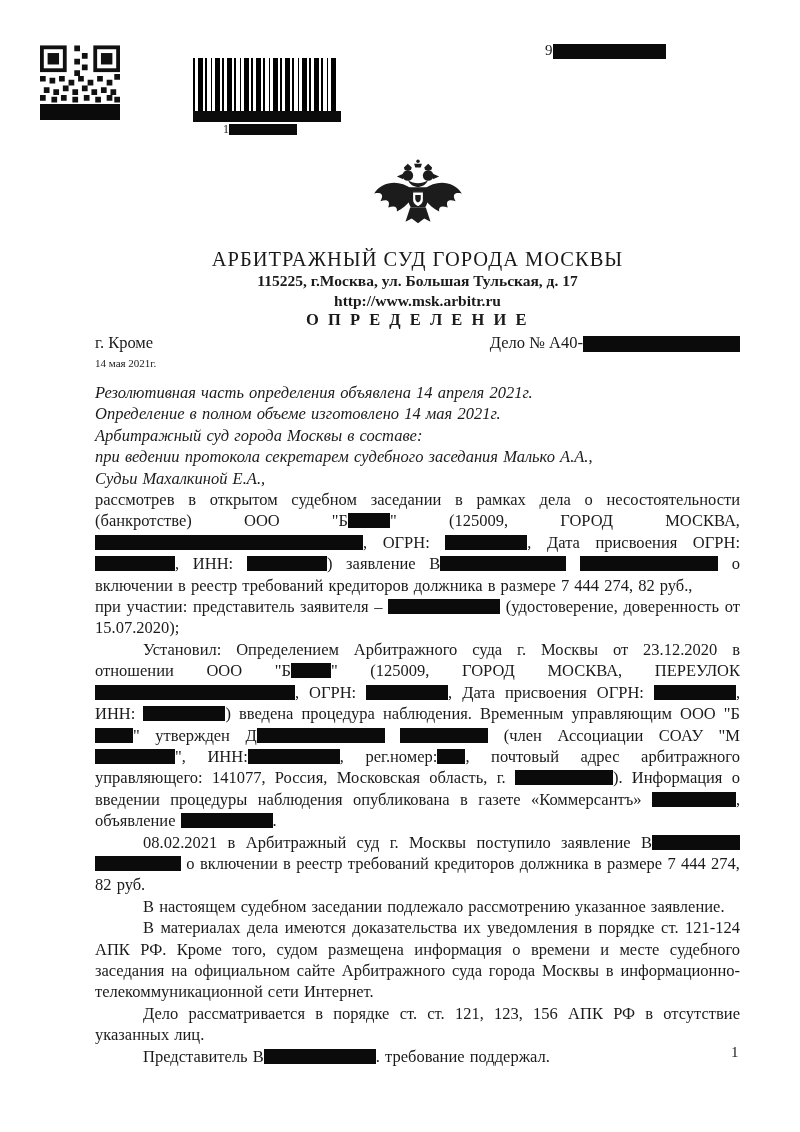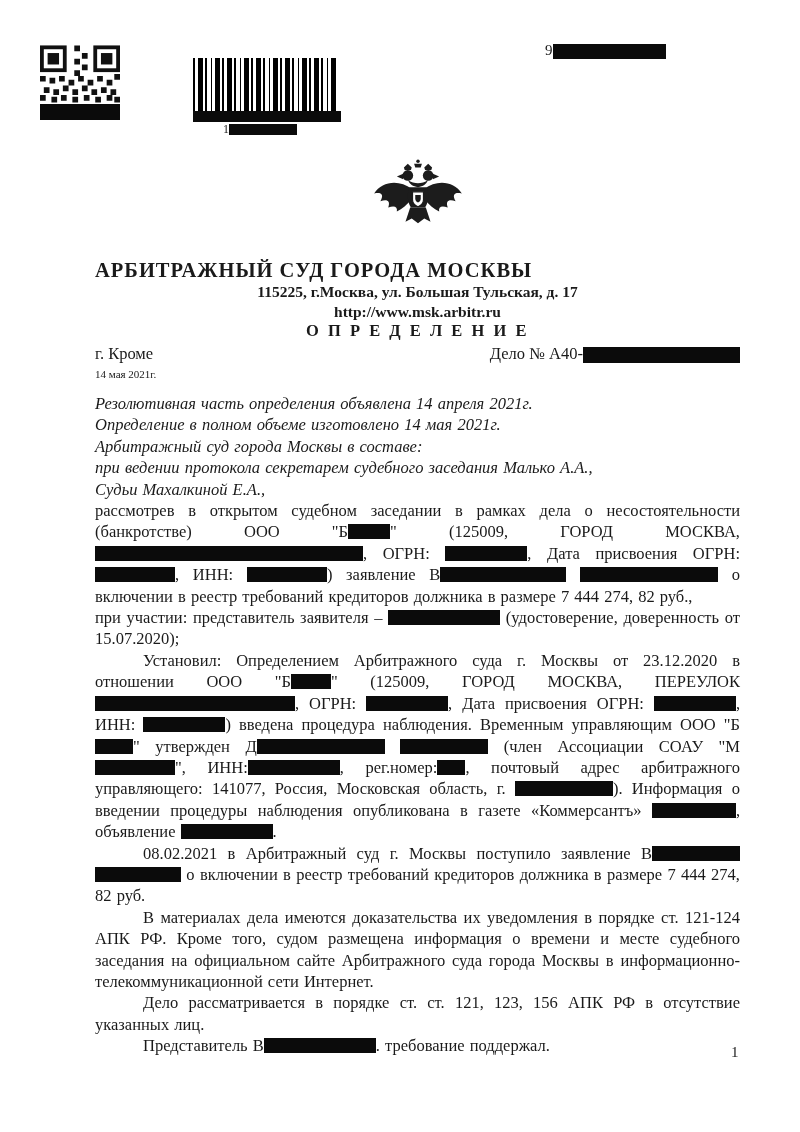--- a/index.html
+++ b/index.html
@@ -23,21 +23,21 @@
   .barcode-redact{width:148px;height:11px;background:#0b0b0b;margin-top:-2px;}
   .barcode-caption{margin-top:1px;margin-left:30px;font-size:12px;line-height:12px;display:flex;align-items:center;}
   .barcode-caption .redact{height:11px;vertical-align:0;}
   .serial-wrap{position:absolute;left:545px;top:42px;display:flex;align-items:flex-start;font-size:15px;line-height:17px;}
   .serial-wrap .redact{height:15px;width:113px;margin-top:2px;vertical-align:0;}
   
   .redact{display:inline-block;background:#0b0b0b;height:15px;vertical-align:-2px;}
   
   .content{position:absolute;left:95px;top:0;width:645px;}
   .emblem{display:block;margin:150px auto 4px auto;}
-  .court-name{margin:18px 0 0 0;font-size:20.5px;font-weight:bold;letter-spacing:1px;line-height:24px;}
+  .court-name{margin:7px 0 0 0;text-align:center;font-size:20.5px;font-weight:normal;letter-spacing:1px;line-height:24px;}
   .court-address{text-align:center;font-size:15.5px;font-weight:bold;line-height:20px;}
   .court-url{text-align:center;font-size:15.5px;font-weight:bold;line-height:19px;}
   .doc-type{text-align:center;font-size:16.5px;font-weight:bold;letter-spacing:2.5px;line-height:20px;}
   .case-row{display:flex;justify-content:space-between;align-items:flex-start;font-size:16.5px;line-height:21px;margin-top:2px;}
   .case-number{display:flex;align-items:center;}
   .case-number .redact{width:157px;height:16px;margin-top:2px;}
   .doc-date{font-size:11px;line-height:21px;}
   
   .doc-body{margin-top:8px;font-size:16.5px;line-height:21.4px;}
   .para{margin:0;text-align:justify;word-spacing:1px;}
@@ -119,20 +119,21 @@
     <div class="doc-body">
         <p class="para left gap-sm">Резолютивная часть определения объявлена 14 апреля 2021г.</p>
         <p class="para left">Определение в полном объеме изготовлено 14 мая 2021г.</p>
         <p class="para left gap-lg">Арбитражный суд города Москвы в составе:</p>
         <p class="para left">при ведении протокола секретарем судебного заседания Малько А.А.,</p>
         <p class="para left">Судьи Махалкиной Е.А.,</p>
         <p class="para">рассмотрев в открытом судебном заседании в рамках дела о несостоятельности (банкротстве) ООО "Б<span class="redact" style="width: 42px;"></span>" (125009, ГОРОД МОСКВА, <span class="redact" style="width: 268px;"></span>, ОГРН: <span class="redact" style="width: 82px;"></span>, Дата присвоения ОГРН: <span class="redact" style="width: 80px;"></span>, ИНН: <span class="redact" style="width: 80px;"></span>) заявление В<span class="redact" style="width: 126px;"></span> <span class="redact" style="width: 138px;"></span> о включении в реестр требований кредиторов должника в размере 7 444 274, 82 руб.,</p>
         <p class="para">при участии: представитель заявителя – <span class="redact" style="width: 112px;"></span> (удостоверение, доверенность от 15.07.2020);</p>
         <p class="para indent gap-lg">Установил: Определением Арбитражного суда г. Москвы от 23.12.2020 в отношении ООО "Б<span class="redact" style="width: 40px;"></span>" (125009, ГОРОД МОСКВА, ПЕРЕУЛОК <span class="redact" style="width: 200px;"></span>, ОГРН: <span class="redact" style="width: 82px;"></span>, Дата присвоения ОГРН: <span class="redact" style="width: 82px;"></span>, ИНН: <span class="redact" style="width: 82px;"></span>) введена процедура наблюдения. Временным управляющим ООО "Б<span class="redact" style="width: 38px;"></span>" утвержден Д<span class="redact" style="width: 128px;"></span> <span class="redact" style="width: 88px;"></span> (член Ассоциации СОАУ "М<span class="redact" style="width: 80px;"></span>", ИНН:<span class="redact" style="width: 92px;"></span>, рег.номер:<span class="redact" style="width: 28px;"></span>, почтовый адрес арбитражного управляющего: 141077, Россия, Московская область, г. <span class="redact" style="width: 98px;"></span>). Информация о введении процедуры наблюдения опубликована в газете «Коммерсантъ» <span class="redact" style="width: 84px;"></span>, объявление <span class="redact" style="width: 92px;"></span>.</p>
         <p class="para indent">08.02.2021 в Арбитражный суд г. Москвы поступило заявление В<span class="redact" style="width: 88px;"></span> <span class="redact" style="width: 86px;"></span> о включении в реестр требований кредиторов должника в размере 7 444 274, 82 руб.</p>
+        <p class="para indent">В настоящем судебном заседании подлежало рассмотрению указанное заявление.</p>
         <p class="para indent">В материалах дела имеются доказательства их уведомления в порядке ст. 121-124 АПК РФ. Кроме того, судом размещена информация о времени и месте судебного заседания на официальном сайте Арбитражного суда города Москвы в информационно-телекоммуникационной сети Интернет.</p>
         <p class="para indent">Дело рассматривается в порядке ст. ст. 121, 123, 156 АПК РФ в отсутствие указанных лиц.</p>
         <p class="para indent">Представитель В<span class="redact" style="width: 112px;"></span>. требование поддержал.</p>
       </div>
   </div>
 
   <div class="page-number">1</div>
 </div>
 
 </body></html>

